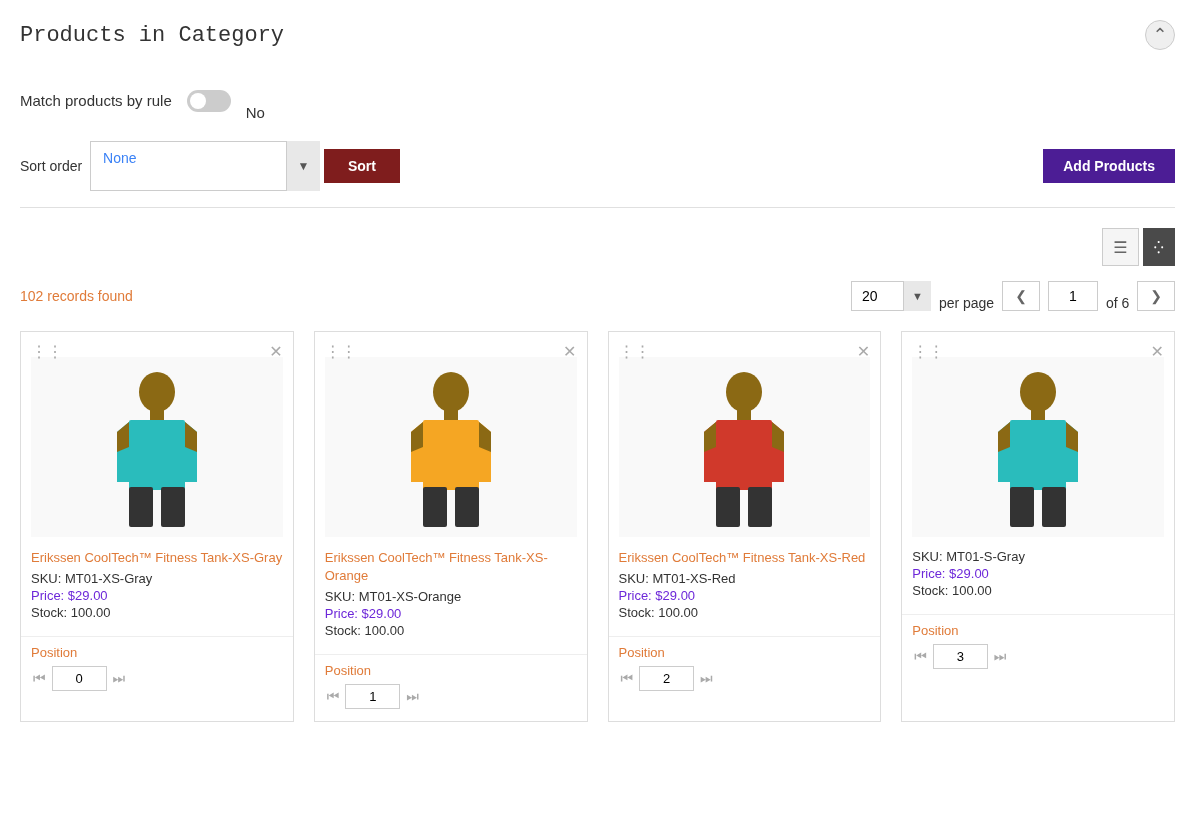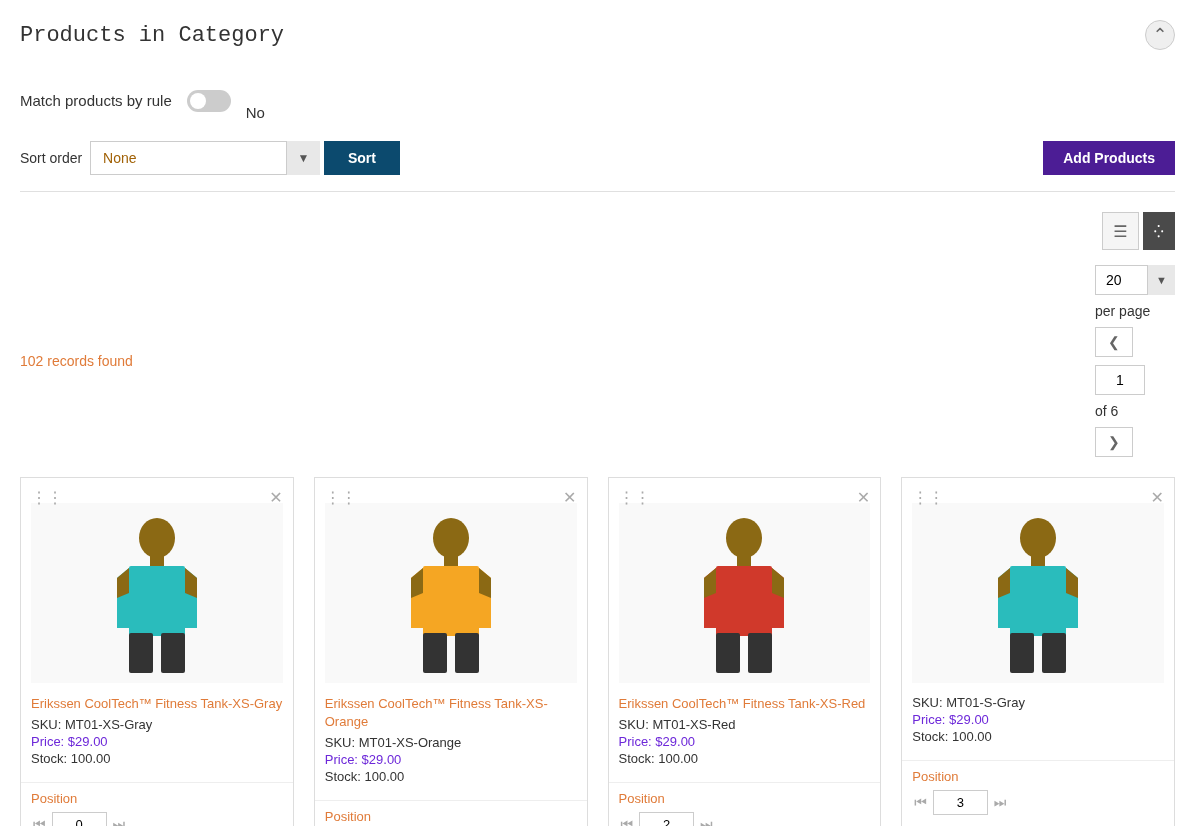--- a/index.html
+++ b/index.html
@@ -11,36 +11,36 @@
 
     .match-section { display: flex; align-items: center; gap: 15px; margin-bottom: 20px; }
     .match-label { font-size: 15px; color: #333; }
     .toggle-switch { position: relative; width: 44px; height: 22px; }
     .toggle-switch input { opacity: 0; width: 0; height: 0; }
     .toggle-slider { position: absolute; cursor: pointer; top: 0; left: 0; right: 0; bottom: 0; background-color: #ccc; border-radius: 22px; transition: .3s; }
     .toggle-slider:before { position: absolute; content: ""; height: 16px; width: 16px; left: 3px; bottom: 3px; background-color: white; border-radius: 50%; transition: .3s; }
     .no-label { font-size: 15px; color: #333; margin-top: 24px; }
     .sort-order-label { font-size: 14px; color: #333; font-weight: normal; }
     .sort-select-wrapper { position: relative; display: inline-block; }
-    .sort-select { appearance: none; -webkit-appearance: none; border: 1px solid #ccc; background: #fff; padding: 8px 35px 8px 12px; font-size: 14px; color: #a16207; cursor: pointer; width: 230px; }
+    .sort-select { appearance: none; -webkit-appearance: none; border: 1px solid #ccc; background: #fff; padding: 8px 35px 24px 12px; font-size: 14px; color: #3b82f6; cursor: pointer; width: 230px; }
     .select-arrow { position: absolute; right: 0; top: 0; bottom: 0; width: 34px; background: #e8e8e8; border-left: 1px solid #ccc; display: flex; align-items: center; justify-content: center; pointer-events: none; color: #555; font-size: 12px; }
-    .sort-btn { background: #0c4a6e; color: #fff; border: none; padding: 9px 24px; font-size: 14px; cursor: pointer; font-weight: bold; }
+    .sort-btn { background: #7f1d1d; color: #fff; border: none; padding: 9px 24px; font-size: 14px; cursor: pointer; font-weight: bold; }
     .add-products-btn { background: #4c1d95; color: #fff; border: none; padding: 9px 20px; font-size: 14px; cursor: pointer; font-weight: bold; margin-left: auto; }
 
     .sort-row { display: flex; align-items: center; width: 100%; }
 
     hr { border: none; border-top: 1px solid #e0e0e0; margin-bottom: 20px; }
 
     .view-controls { display: flex; justify-content: flex-end; gap: 4px; margin-bottom: 15px; }
     .view-btn { border: 1px solid #ccc; background: #f5f5f5; padding: 7px 10px; cursor: pointer; color: #666; font-size: 16px; }
     .view-btn.active { background: #4a4a4a; color: #fff; border-color: #4a4a4a; }
 
     .records-row { display: flex; align-items: center; gap: 10px; margin-bottom: 20px; }
     .records-found { color: #e07b39; font-size: 14px; }
-    .pagination-right { display: flex; align-items: flex-start; gap: 8px; margin-left: auto; flex-direction: column; }
+    .pagination-right { display: flex; align-items: flex-end; gap: 8px; margin-left: auto; }
     .per-page-select-wrapper { position: relative; display: inline-block; }
     .per-page-select { appearance: none; -webkit-appearance: none; border: 1px solid #ccc; background: #fff; padding: 6px 30px 6px 10px; font-size: 14px; cursor: pointer; width: 80px; }
     .per-page-arrow { position: absolute; right: 0; top: 0; bottom: 0; width: 28px; background: #e8e8e8; border-left: 1px solid #ccc; display: flex; align-items: center; justify-content: center; pointer-events: none; color: #555; font-size: 11px; }
     .per-page-label { font-size: 14px; color: #333; }
     .page-nav-btn { border: 1px solid #ccc; background: #fff; padding: 6px 12px; cursor: pointer; color: #666; font-size: 14px; }
     .page-nav-btn:disabled { opacity: 0.5; cursor: default; }
     .page-input { border: 1px solid #ccc; padding: 6px 8px; font-size: 14px; width: 50px; text-align: center; }
     .of-pages { font-size: 14px; color: #333; }
 
     .products-grid { display: grid; grid-template-columns: repeat(4, 1fr); gap: 20px; }

